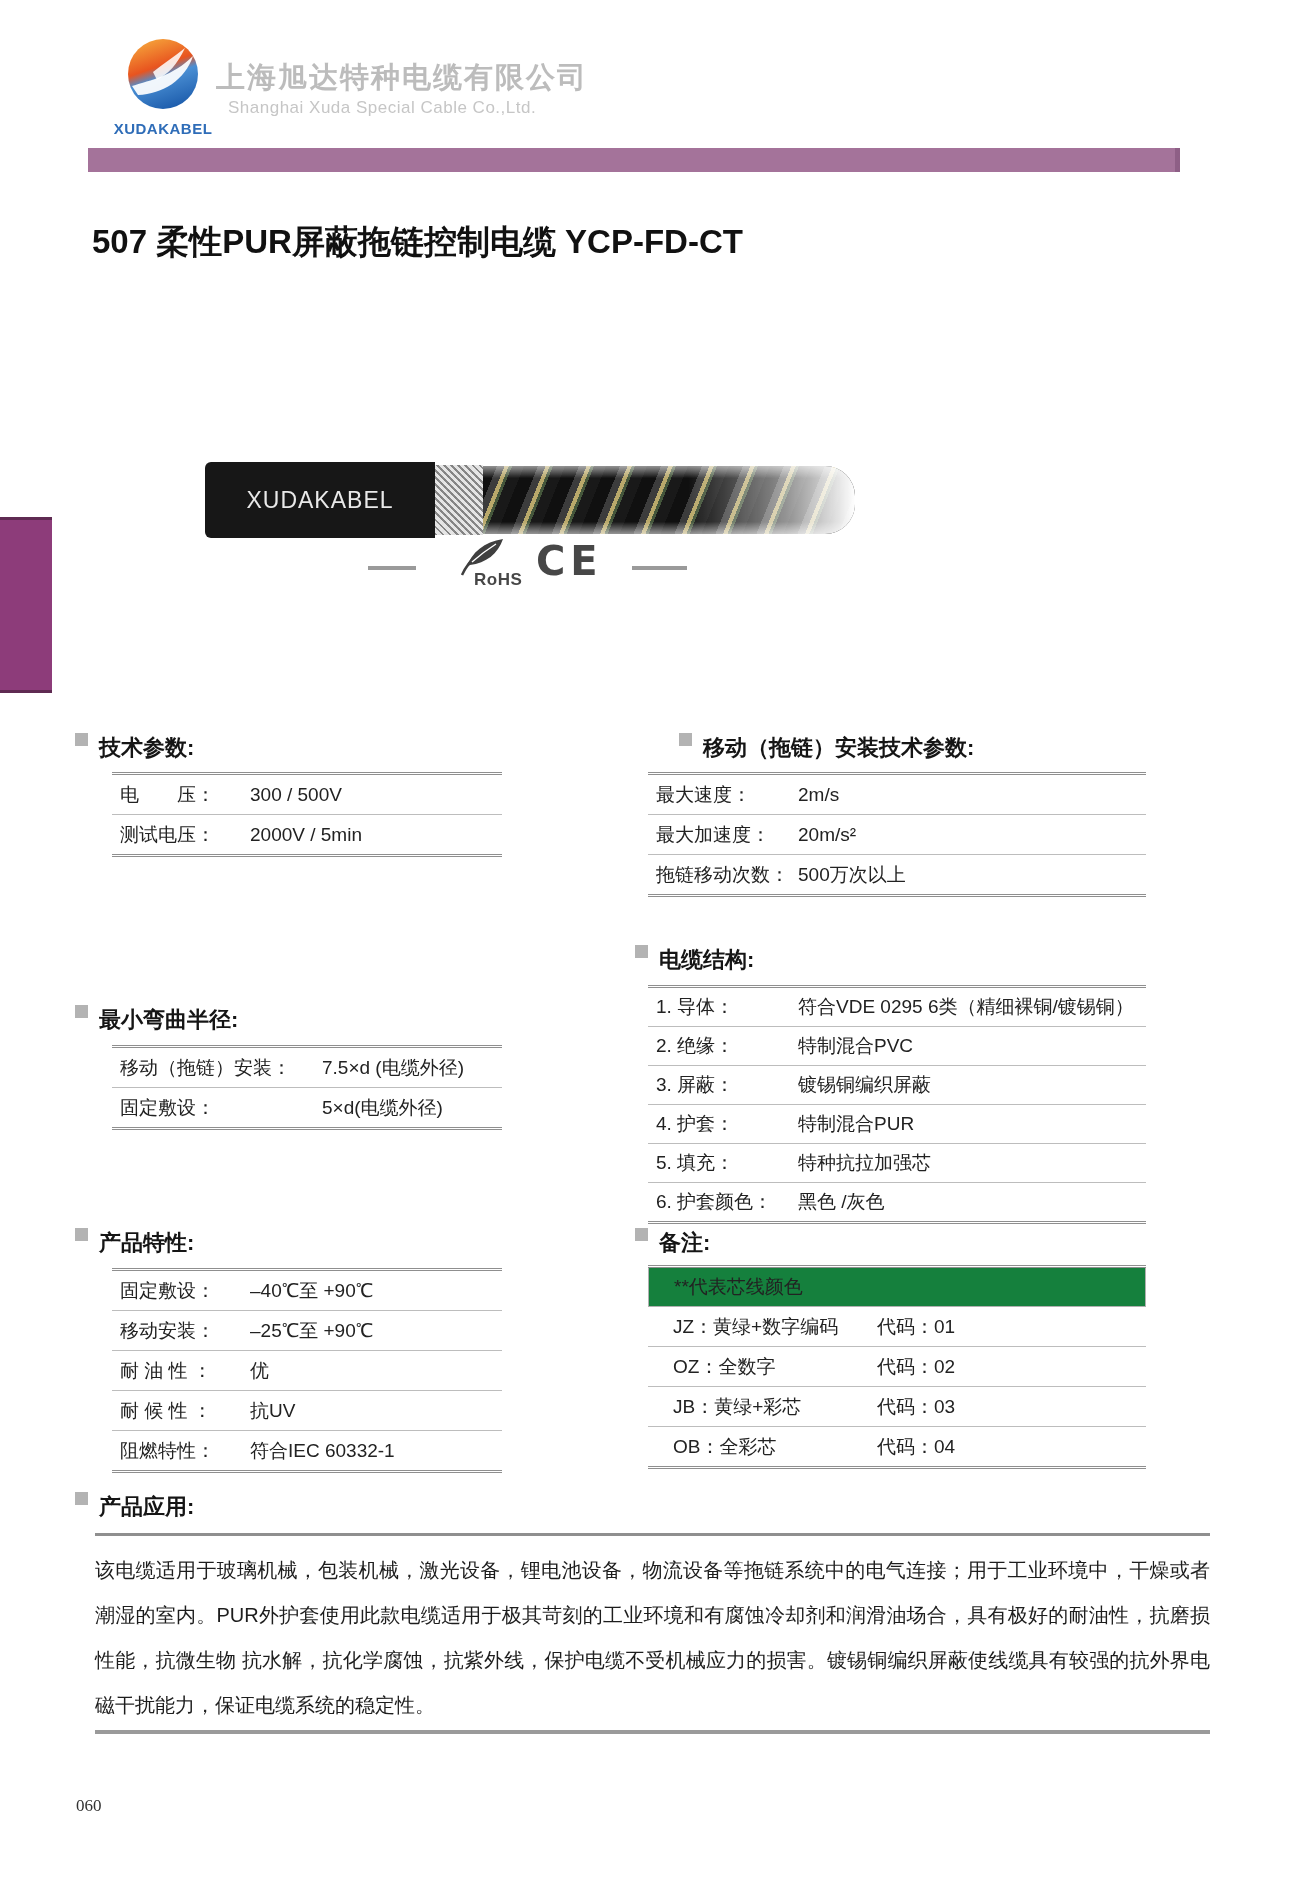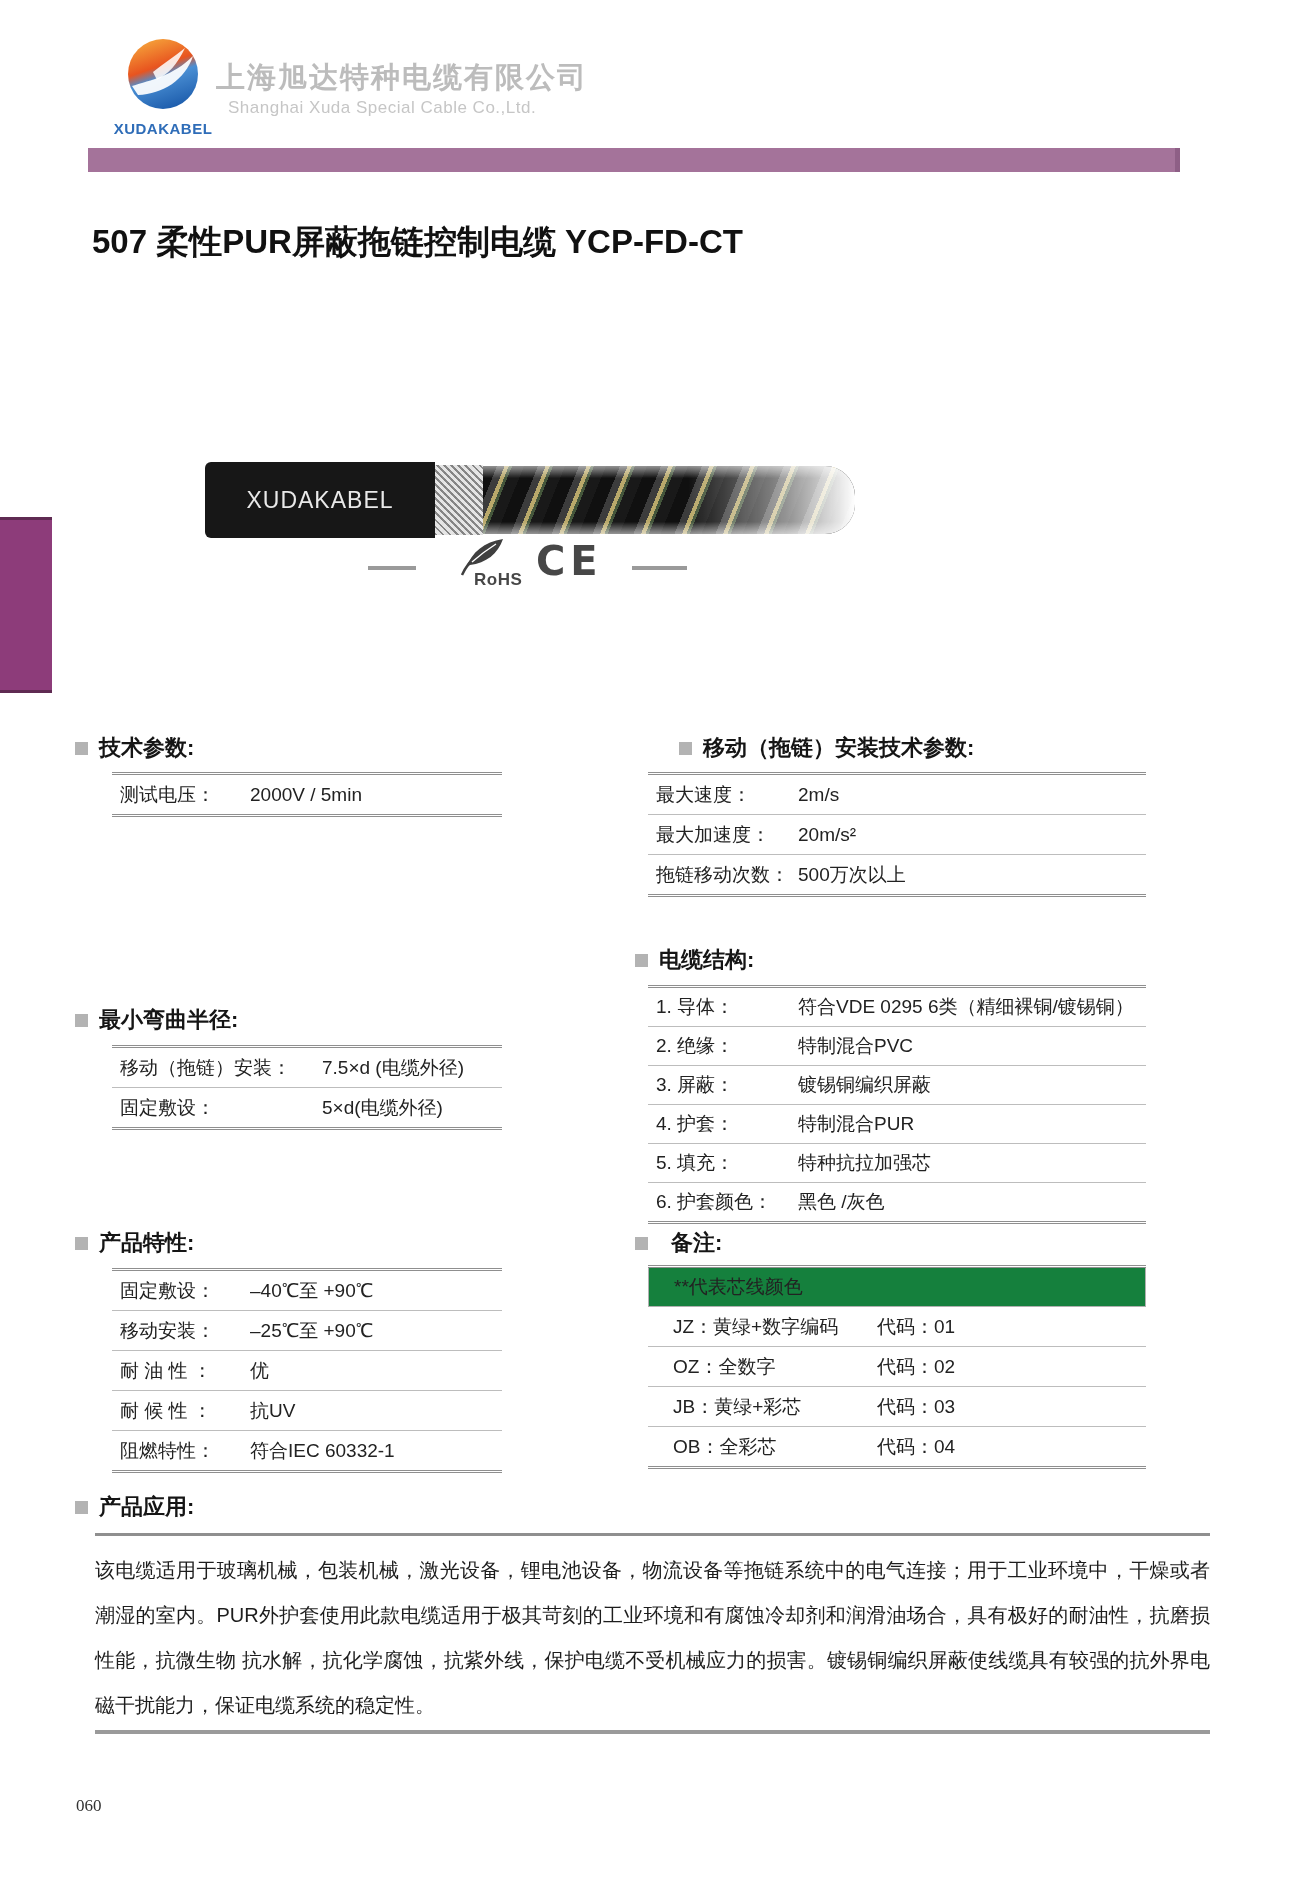--- a/index.html
+++ b/index.html
@@ -35,21 +35,21 @@
   }
   
   .dash{position:absolute;height:4px;background:#9a9a9a;}
   .dash.d1{left:368px;top:566px;width:48px;}
   .dash.d2{left:632px;top:566px;width:55px;}
   .rohs{position:absolute;left:458px;top:536px;width:72px;height:56px;}
   .rohs svg{position:absolute;left:2px;top:0;}
   .rohs .rohs-label{position:absolute;left:16px;top:34px;font-size:17px;font-weight:bold;color:#474747;letter-spacing:.5px;}
   .ce-mark{position:absolute;left:536px;top:538px;font-size:40px;font-weight:bold;color:#474747;letter-spacing:5px;font-family:"DejaVu Sans",sans-serif;}
   
-  .sec-head{position:absolute;display:flex;align-items:center;font-size:22px;font-weight:bold;color:#151515;}
+  .sec-head{position:absolute;display:flex;align-items:flex-start;font-size:22px;font-weight:bold;color:#151515;}
   .bullet{width:13px;height:13px;background:#b3b3b3;margin-right:11px;flex:0 0 auto;}
   .ptable{position:absolute;border-top:3px double #8f8f8f;border-bottom:3px double #8f8f8f;}
   .trow{display:flex;align-items:center;height:39px;border-bottom:1px solid #bdbdbd;font-size:19px;color:#222;padding-left:8px;}
   .trow:last-child{border-bottom:none;}
   .tlabel{display:inline-block;flex:0 0 auto;}
   .w130 .tlabel{width:130px;}
   .w142 .tlabel{width:142px;}
   .w202 .tlabel{width:202px;}
   .remarks .trow{padding-left:25px;}
   .remarks .tlabel{width:204px;}
@@ -109,20 +109,24 @@
   </div>
   <div class="ce-mark">CE</div>
   <div class="dash d2"></div>
 
   <div class="sec-head" style="left:75px;top:733px;">
     <span class="bullet"></span>
     <span>技术参数:</span>
   </div>
   <div class="ptable w130" style="left:112px;top:772px;width:390px;">
     <div class="trow">
+      <span class="tlabel">电　　压：</span>
+      <span class="tvalue">300 / 500V</span>
+    </div>
+    <div class="trow">
       <span class="tlabel">测试电压：</span>
       <span class="tvalue">2000V / 5min</span>
     </div>
   </div>
 
   <div class="sec-head" style="left:635px;top:733px;padding-left:44px;">
     <span class="bullet"></span>
     <span>移动（拖链）安装技术参数:</span>
   </div>
   <div class="ptable w142" style="left:648px;top:772px;width:498px;">
@@ -206,21 +210,21 @@
     <div class="trow">
       <span class="tlabel">耐 候 性 ：</span>
       <span class="tvalue">抗UV</span>
     </div>
     <div class="trow">
       <span class="tlabel">阻燃特性：</span>
       <span class="tvalue">符合IEC 60332-1</span>
     </div>
   </div>
 
-  <div class="sec-head" style="left:635px;top:1228px;gap:12px;">
+  <div class="sec-head" style="left:635px;top:1228px;">
     <span class="bullet"></span>
     <span>备注:</span>
   </div>
   <div class="ptable remarks" style="left:648px;top:1265px;width:498px;">
     <div class="note-row">
       <span>**代表芯线颜色</span>
     </div>
     <div class="trow">
       <span class="tlabel">JZ：黄绿+数字编码</span>
       <span class="tvalue">代码：01</span>

